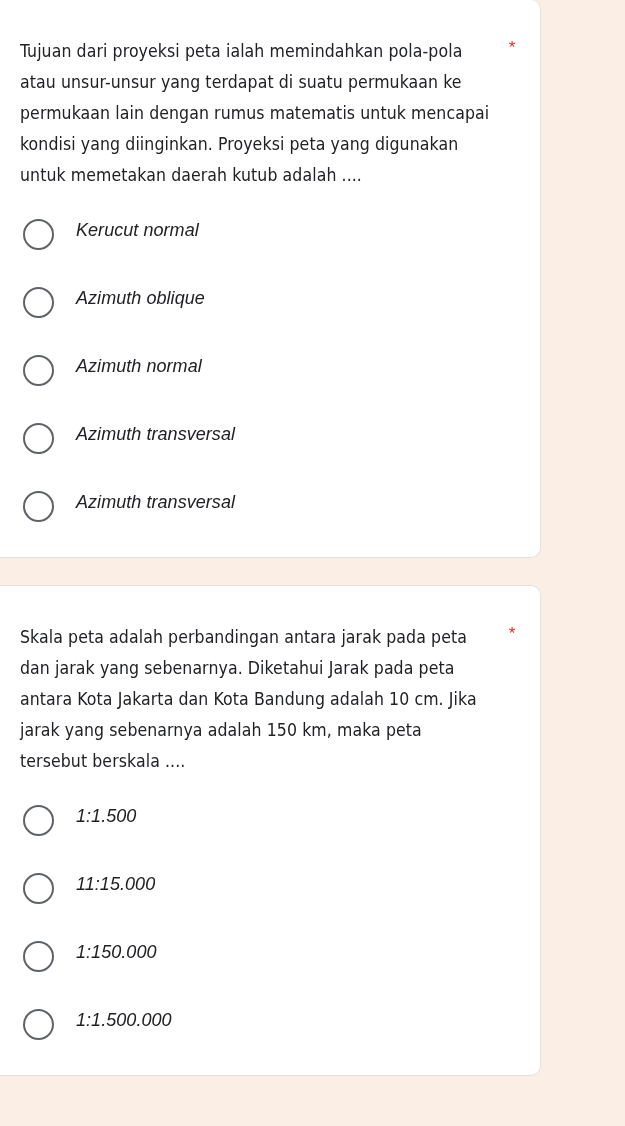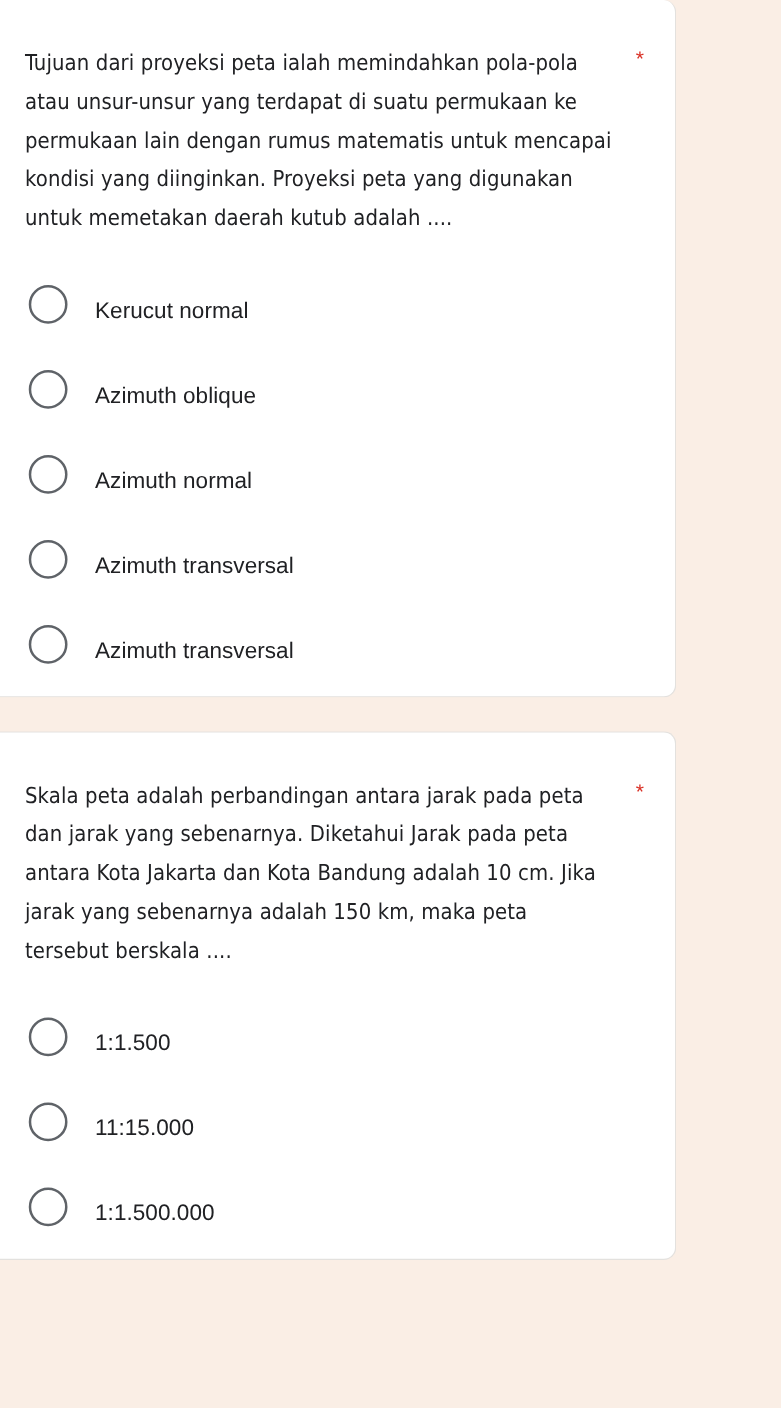--- a/index.html
+++ b/index.html
@@ -65,23 +65,24 @@
     text-align: center;
     font-family: "Liberation Sans", sans-serif;
   }
 
   
   .options {
     margin-top: 28px;
   }
   .option-row {
     display: flex;
-    align-items: flex-end;
+    align-items: flex-start;
     height: 40px;
     margin-bottom: 28px;
+    font-style: italic;
   }
   .option-row:last-child { margin-bottom: 0; }
 
   .radio {
     width: 31px;
     height: 31px;
     box-sizing: border-box;
     border: 2.5px solid #5f6368;
     border-radius: 50%;
     background: #ffffff;
@@ -144,18 +145,22 @@
       <div class="option-row">
         <span class="radio"></span>
         <span class="option-label">1:1.500</span>
       </div>
       <div class="option-row">
         <span class="radio"></span>
         <span class="option-label">11:15.000</span>
       </div>
       <div class="option-row">
         <span class="radio"></span>
+        <span class="option-label">1:150.000</span>
+      </div>
+      <div class="option-row">
+        <span class="radio"></span>
         <span class="option-label">1:1.500.000</span>
       </div>
     </div>
   </div>
 
 </div>
 
 </body></html>

